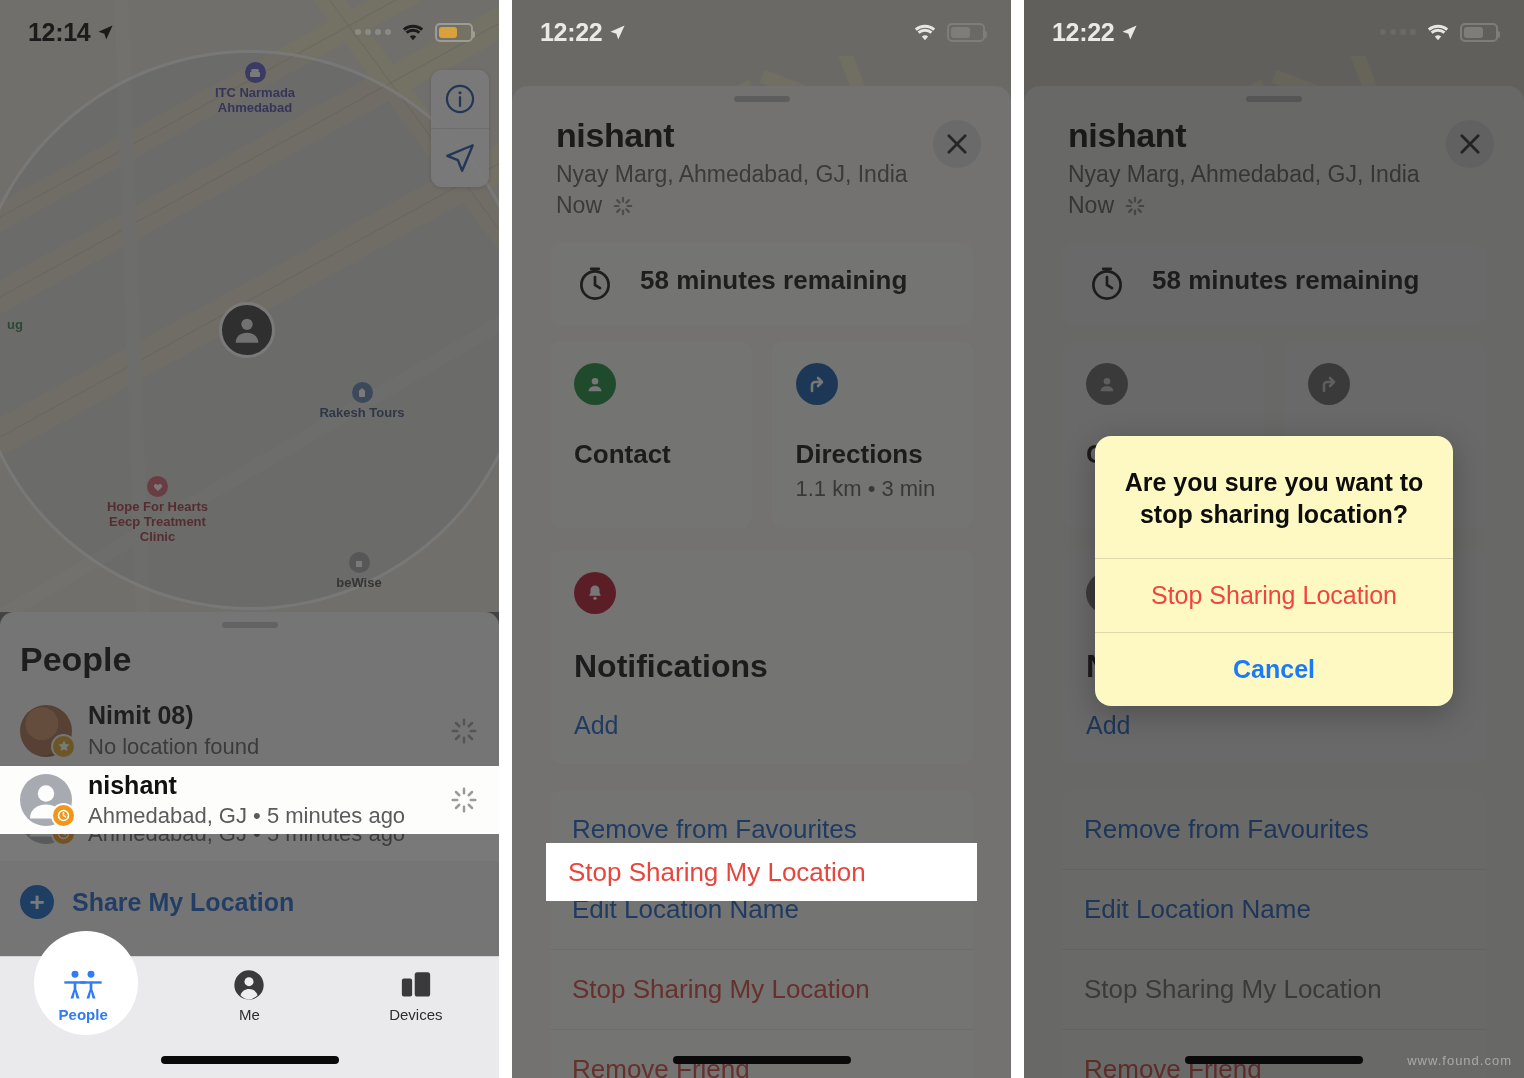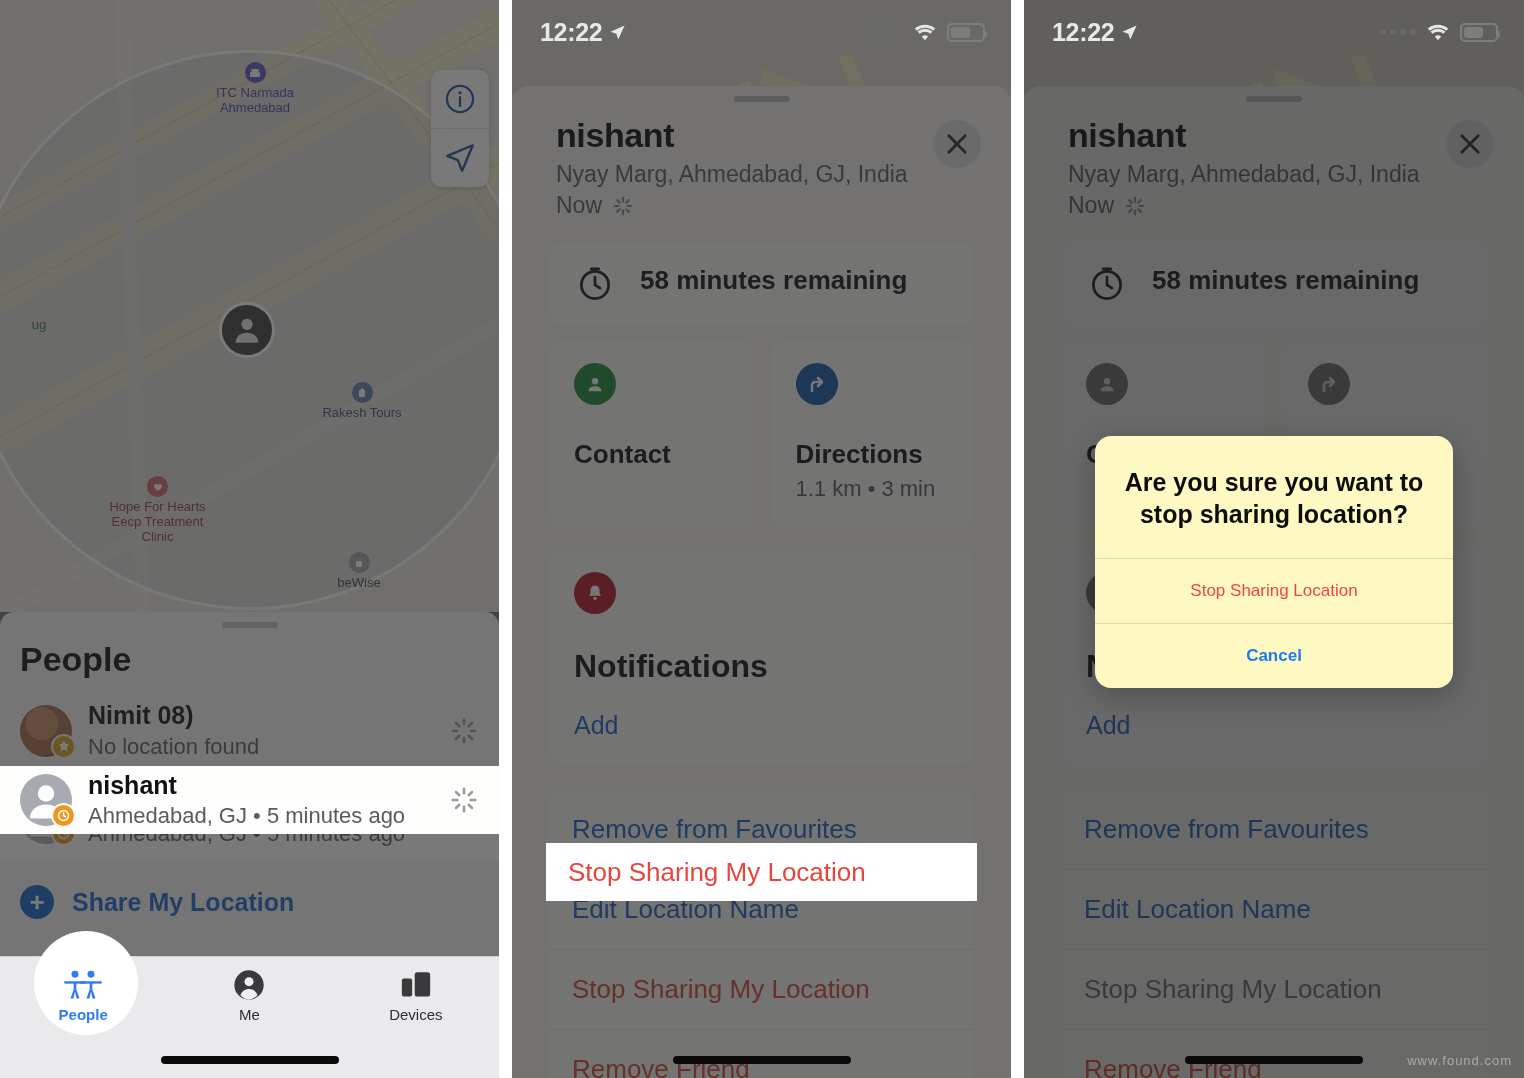--- a/index.html
+++ b/index.html
@@ -54,21 +54,21 @@
 
   
   .map { position: absolute; inset: 0; background: #dedbd2; overflow: hidden; }
   .land { position:absolute; inset:0; background:#e4e1d8; }
   .halo {
     position: absolute; left: 50%; top: 330px; transform: translate(-50%, -50%);
     width: 560px; height: 560px; border-radius: 50%;
     background: rgba(120,140,200,0.10);
     border: 3px solid rgba(255,255,255,0.85);
   }
-  .poi { position: absolute; text-align: center; font-size: 13px; line-height: 1.15; font-weight: 400; }
+  .poi { position: absolute; text-align: center; font-size: 13px; line-height: 1.15; font-weight: 700; }
   .poi .pin { width: 21px; height: 21px; border-radius: 50%; margin: 0 auto 3px; display:flex; align-items:center; justify-content:center; color:#fff; font-size:12px; }
   .user-dot {
     position: absolute; width: 56px; height: 56px; border-radius: 50%;
     background: #3a3a3c; border: 3px solid #ffffff; display:flex; align-items:center; justify-content:center;
   }
   .map-ctl {
     position: absolute; right: 10px; top: 70px; width: 58px;
     background: rgba(255,255,255,0.92); border-radius: 11px; overflow: hidden;
     box-shadow: 0 1px 4px rgba(0,0,0,0.18);
   }
@@ -151,21 +151,21 @@
   .screen-dim { position:absolute; inset:0; background: rgba(35,35,35,0.62); z-index: 30; pointer-events:none; }
   .screen-dim3 { position:absolute; inset:0; background: rgba(32,32,32,0.66); z-index: 30; pointer-events:none; }
 
   
   .alert {
     position: absolute; left: 50%; top: 436px; transform: translateX(-50%);
     width: 358px; background: #fef9c3; border-radius: 16px; z-index: 50; overflow: hidden;
     box-shadow: 0 8px 30px rgba(0,0,0,0.25);
   }
   .alert-title { font-size: 25px; font-weight: bold; color: #0d0d0d; text-align:center; padding: 30px 24px 28px; line-height: 1.28; }
-  .alert-btn { text-align:center; font-size: 17px; padding: 22px 14px; border-top: 1px solid rgba(0,0,0,0.13); }
+  .alert-btn { text-align:center; font-size: 25px; padding: 22px 14px; border-top: 1px solid rgba(0,0,0,0.13); }
   .alert-destructive { color: #f0453f; }
   .alert-cancel { color: #1b7af7; font-weight: bold; }
 
   .wm { position:absolute; right: 12px; bottom: 10px; font-size: 13px; color: rgba(255,255,255,0.42); letter-spacing: 1px; z-index: 60; }
   .home-ind-dark { position:absolute; bottom: 14px; left: 50%; transform: translateX(-50%); width: 178px; height: 8px; border-radius: 4px; background: #0a0a0a; z-index: 40; }
 </style>
 </head>
 <body>
 
 <div class="stage">
@@ -201,21 +201,21 @@
         <div class="pin" style="background:#5b57c4;">
           <svg width="12" height="12" viewBox="0 0 12 12">
               <rect x="1" y="5" width="10" height="5" rx="1" fill="#fff"></rect>
               <rect x="2" y="2" width="8" height="3" rx="1.5" fill="#fff"></rect>
             </svg>
         </div>
         <div>ITC Narmada</div>
         <div>Ahmedabad</div>
       </div>
 
-      <div class="poi" style="left:0px; top:318px; width:30px; color:#2e7d43;margin-left:24px;">
+      <div class="poi" style="left:0px; top:318px; width:30px; color:#2e7d43;">
         <div>ug</div>
       </div>
 
       <div class="poi" style="left:307px; top:382px; width:110px; color:#3b4f7a;">
         <div class="pin" style="background:#5b7fae;">
           <svg width="12" height="12" viewBox="0 0 12 12">
               <rect x="3" y="3" width="6" height="7" rx="1" fill="#fff"></rect>
               <rect x="4.5" y="1.5" width="3" height="2" rx="0.8" fill="#fff"></rect>
             </svg>
         </div>
@@ -401,20 +401,44 @@
       <div class="tab">
         <svg width="36" height="32" viewBox="0 0 28 24" fill="#3a3a3c">
           <rect x="3" y="7" width="8" height="14" rx="1.6"></rect>
             <rect x="13" y="2" width="12" height="19" rx="2"></rect>
         </svg>
         <div class="tlabel">Devices</div>
       </div>
       <div class="home-ind"></div>
     </div>
 
+    <div class="statusbar">
+      <div class="sb-left">
+        <span class="sb-time">12:14</span>
+        <svg class="loc-arrow" viewBox="0 0 24 24" fill="#1b1b1b">
+            <path d="M22 2 2 11l8.4 2.6L13 22z"></path>
+          </svg>
+      </div>
+      <div class="sb-right">
+        <span class="dots">
+            <i></i>
+            <i></i>
+            <i></i>
+            <i></i>
+          </span>
+        <svg class="wifi" viewBox="0 0 24 18" fill="currentColor">
+          <path d="M12 16.4l3-3.6a4.7 4.7 0 0 0-6 0z"></path>
+            <path d="M12 8.4c2 0 3.8.7 5.2 1.9l1.8-2.2A11 11 0 0 0 12 5.4a11 11 0 0 0-7 2.7l1.8 2.2A8 8 0 0 1 12 8.4z"></path>
+          <path d="M12 1.6a15 15 0 0 0-9.6 3.5l1.8 2.2A12.3 12.3 0 0 1 12 4.4c3 0 5.7 1 7.8 2.9l1.8-2.2A15 15 0 0 0 12 1.6z"></path>
+        </svg>
+        <span class="batt">
+            <span class="fill"></span>
+          </span>
+      </div>
+    </div>
   </div>
 
   <div class="gap"></div>
 
   <div class="phone dark-sb" id="phone2">
     <div class="map-bg">
       <svg width="499" height="120" style="position:absolute;top:56px;left:0">
         <g stroke="#efe7c8" stroke-width="14" fill="none">
           <path d="M 60 120 L 240 30"></path>
             <path d="M 250 20 L 430 90"></path>

